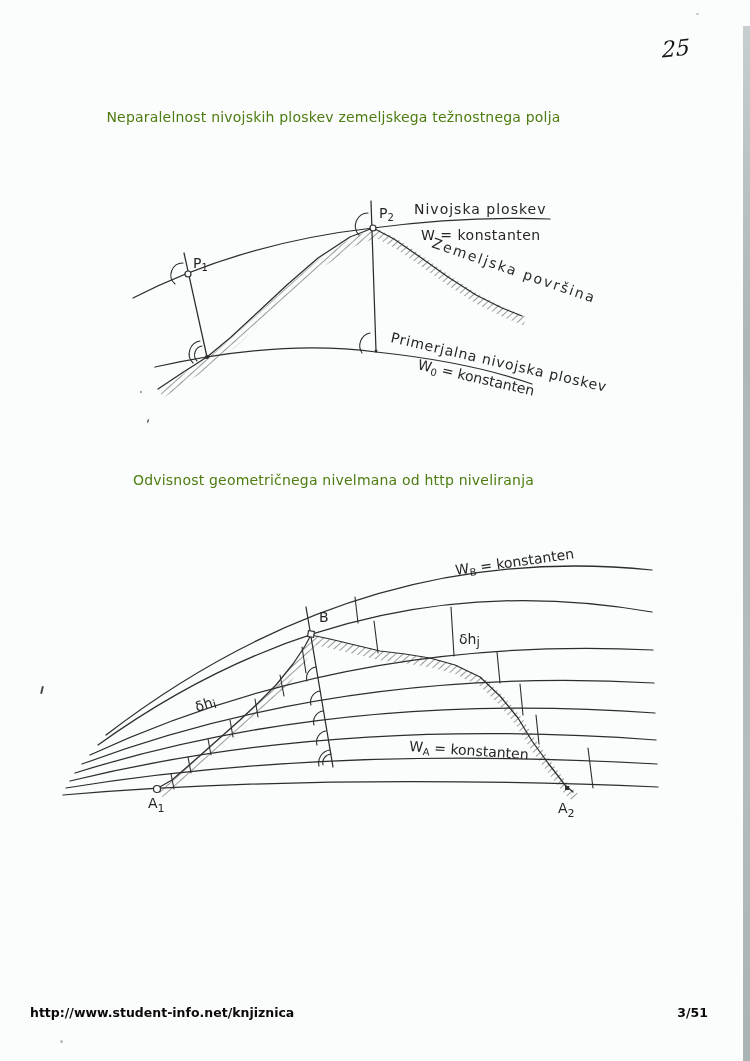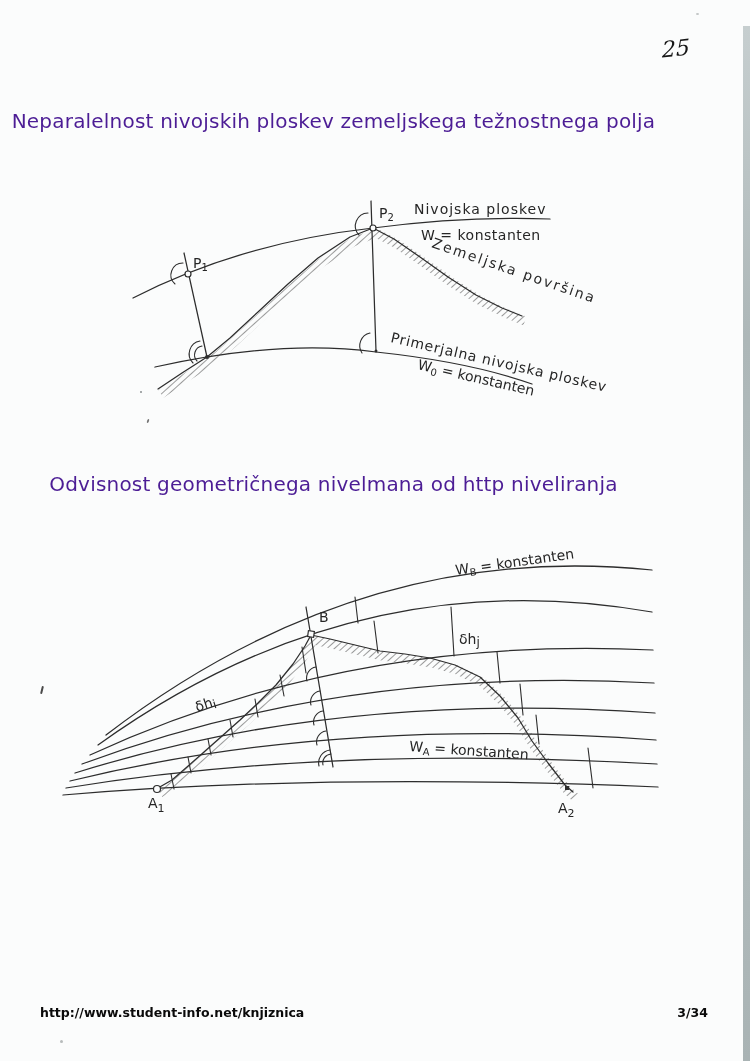--- a/index.html
+++ b/index.html
@@ -23,36 +23,36 @@
     background:linear-gradient(180deg,#c6cecf 0%,#adb7b8 30%,#b3bdbe 70%,#a9b3b4 100%);
   }
   .handwritten-number{
     position:absolute;top:36px;left:662px;
     font-family:"DejaVu Serif","Liberation Serif",serif;
     font-style:italic;font-size:22px;color:#161616;
     transform:rotate(-6deg) skewX(-6deg);
   }
   .fig-title{
     position:absolute;left:0;width:667px;text-align:center;
-    font-size:20px;letter-spacing:0.2px;color:#4c1d95;
+    font-size:14px;letter-spacing:0.2px;color:#4d7c0f;
   }
   #title1{top:109px;}
   #title2{top:472px;}
   .figure{position:absolute;}
   #figure1{top:185px;left:130px;}
   #figure2{top:545px;left:60px;}
   svg{display:block;}
   svg text{fill:#262626;font-family:"DejaVu Sans","Liberation Sans",sans-serif;font-size:14px;}
   svg .ink{stroke:#2d2d2d;stroke-width:1.25;fill:none;stroke-linecap:round;stroke-linejoin:round;}
   svg .thin{stroke:#2d2d2d;stroke-width:1.1;fill:none;stroke-linecap:round;}
   .footer{
     position:absolute;top:1005px;left:0;width:750px;height:20px;
     font-weight:bold;font-size:12.5px;color:#0a0a0a;
   }
-  .footer-url{position:absolute;left:40px;top:0;}
+  .footer-url{position:absolute;left:30px;top:0;}
   .footer-page{position:absolute;right:42px;top:0;}
   .speck{position:absolute;background:#8a8f90;border-radius:50%;}
   .speck.s1{left:41px;top:686px;width:2px;height:8px;border-radius:2px;transform:rotate(14deg);background:#4a4a4a;}
   .speck.s2{left:140px;top:391px;width:2px;height:2px;}
   .speck.s3{left:147px;top:419px;width:2px;height:4px;transform:rotate(20deg);background:#777;}
   .speck.s4{left:60px;top:1040px;width:3px;height:3px;opacity:.6;}
   .speck.s5{left:696px;top:13px;width:3px;height:2px;opacity:.5;}
 </style>
 </head>
 <body>
@@ -195,14 +195,14 @@
     <text x="259" y="77">B</text>
     <text x="88" y="263"><tspan>A</tspan><tspan dy="4" font-size="11">1</tspan></text>
     <text x="498" y="268"><tspan>A</tspan><tspan dy="4" font-size="11">2</tspan></text>
     <text transform="translate(137,167) rotate(-18)"><tspan>δh</tspan><tspan dy="2" font-size="12">i</tspan></text>
     <text x="399" y="99"><tspan>δh</tspan><tspan dy="2" font-size="12">j</tspan></text>
   </svg>
 </div>
 
 <div class="footer">
   <span class="footer-url">http://www.student-info.net/knjiznica</span>
-  <span class="footer-page">3/34</span>
+  <span class="footer-page">3/51</span>
 </div>
 
 </body></html>

